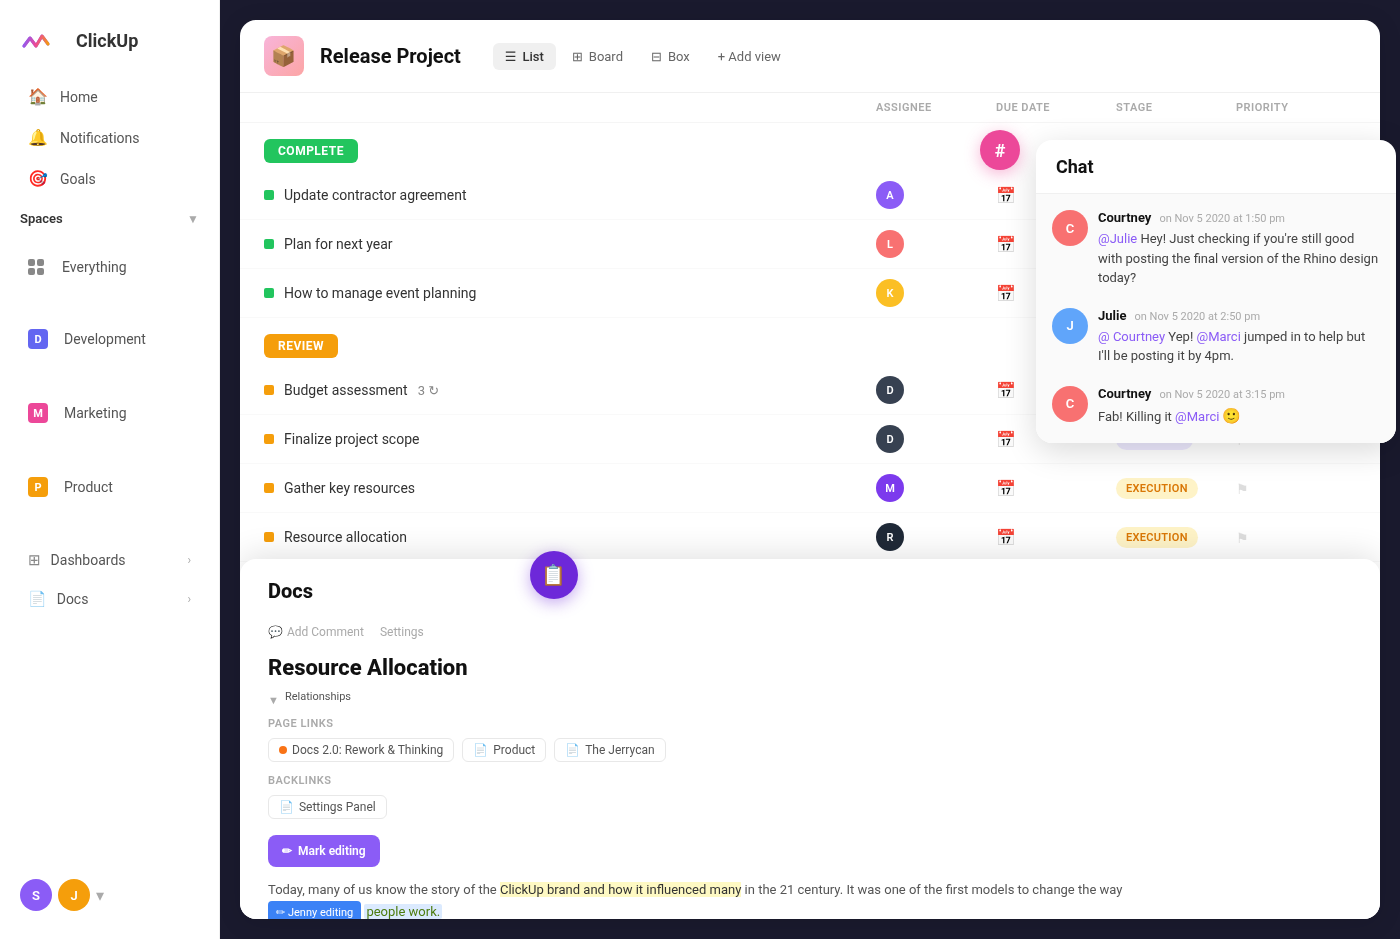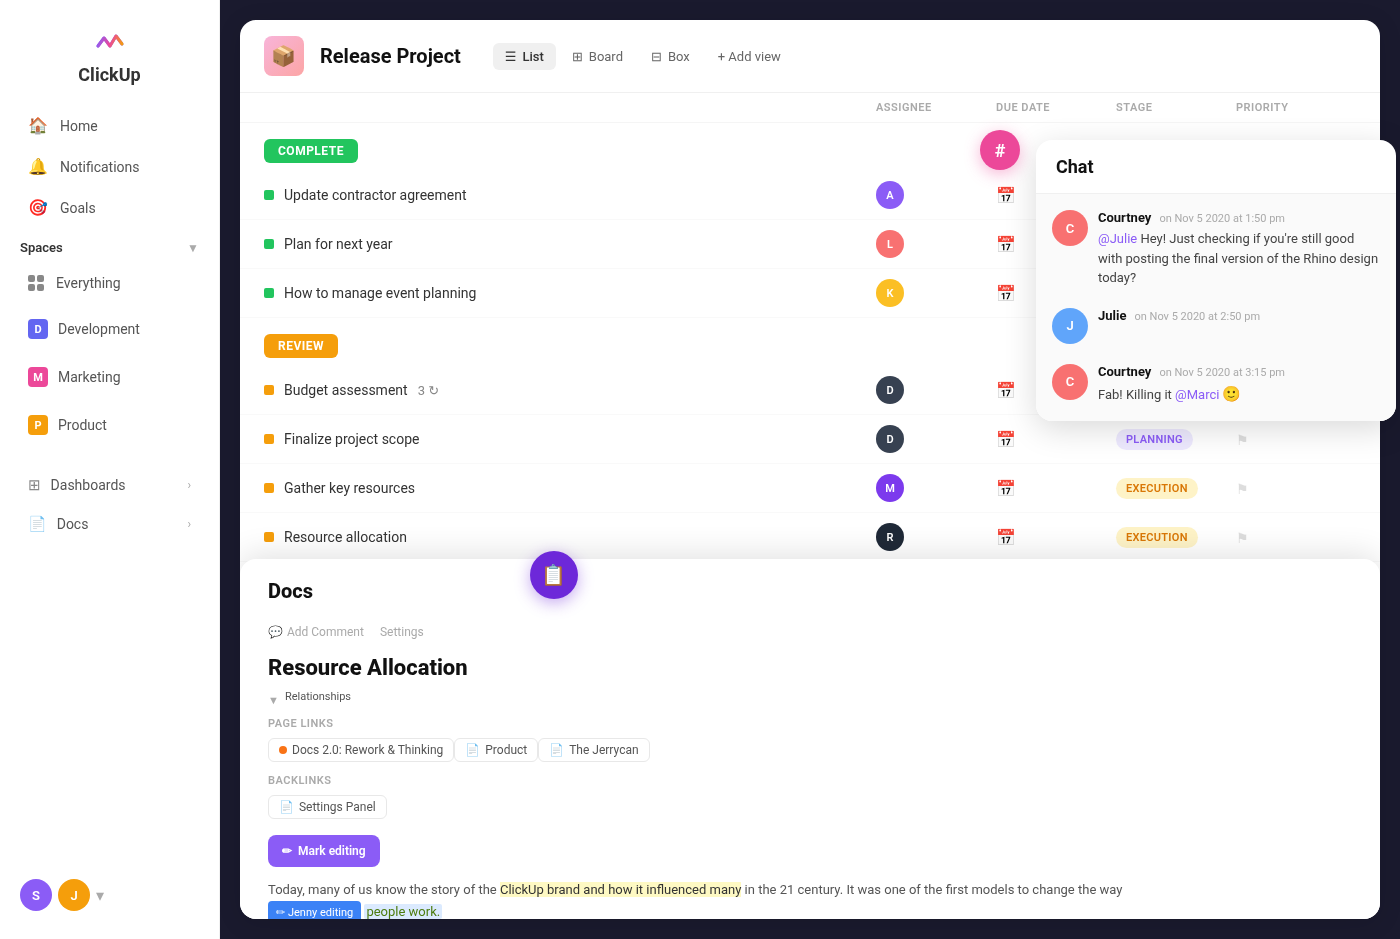--- a/index.html
+++ b/index.html
@@ -20,22 +20,21 @@
       height: 100%;
       display: flex;
       flex-direction: column;
       padding: 16px 0;
       border-right: 1px solid #f0f0f0;
     }
     .sidebar-logo {
       display: flex;
       align-items: center;
       padding: 8px 20px 20px;
-      gap: 8px;
-      flex-direction: column;
+      gap: 24px;
     }
     .logo-icon {
       width: 32px;
       height: 32px;
     }
     .logo-text {
       font-size: 18px;
       font-weight: 700;
       color: #333;
     }
@@ -59,26 +58,26 @@
       padding: 12px 20px 6px;
       font-size: 13px;
       font-weight: 600;
       color: #333;
       cursor: pointer;
     }
     .spaces-item {
       display: flex;
       align-items: center;
       padding: 8px 20px;
-      gap: 10px;
+      gap: 16px;
       cursor: pointer;
       font-size: 14px;
       color: #555;
       border-radius: 6px;
-      margin: 6px 8px;
+      margin: 19px 8px;
     }
     .space-dot {
       width: 20px;
       height: 20px;
       border-radius: 4px;
       display: flex;
       align-items: center;
       justify-content: center;
       font-size: 11px;
       font-weight: 700;
@@ -421,21 +420,21 @@
     .relationship-label {
       font-size: 11px;
       color: #555;
       display: flex;
       align-items: center;
       gap: 4px;
       margin-bottom: 8px;
     }
     .page-links {
       display: flex;
-      gap: 0;
+      gap: 8px;
       flex-wrap: wrap;
       margin-bottom: 12px;
     }
     .page-link {
       display: flex;
       align-items: center;
       gap: 5px;
       padding: 4px 10px;
       border-radius: 6px;
       border: 1px solid #e8e8e8;
@@ -873,20 +872,23 @@
         </div>
       </div>
 
       <div class="chat-message">
         <div class="chat-avatar chat-avatar-j">J</div>
         <div class="chat-content">
           <div class="chat-meta">
             <span class="chat-author">Julie</span>
             <span class="chat-time">on Nov 5 2020 at 2:50 pm</span>
           </div>
+          <div class="chat-text">
+            <span class="chat-mention">@ Courtney</span> Yep! <span class="chat-mention">@Marci</span> jumped in to help but I'll be posting it by 4pm.
+          </div>
         </div>
       </div>
 
       <div class="chat-message">
         <div class="chat-avatar chat-avatar-c">C</div>
         <div class="chat-content">
           <div class="chat-meta">
             <span class="chat-author">Courtney</span>
             <span class="chat-time">on Nov 5 2020 at 3:15 pm</span>
           </div>

